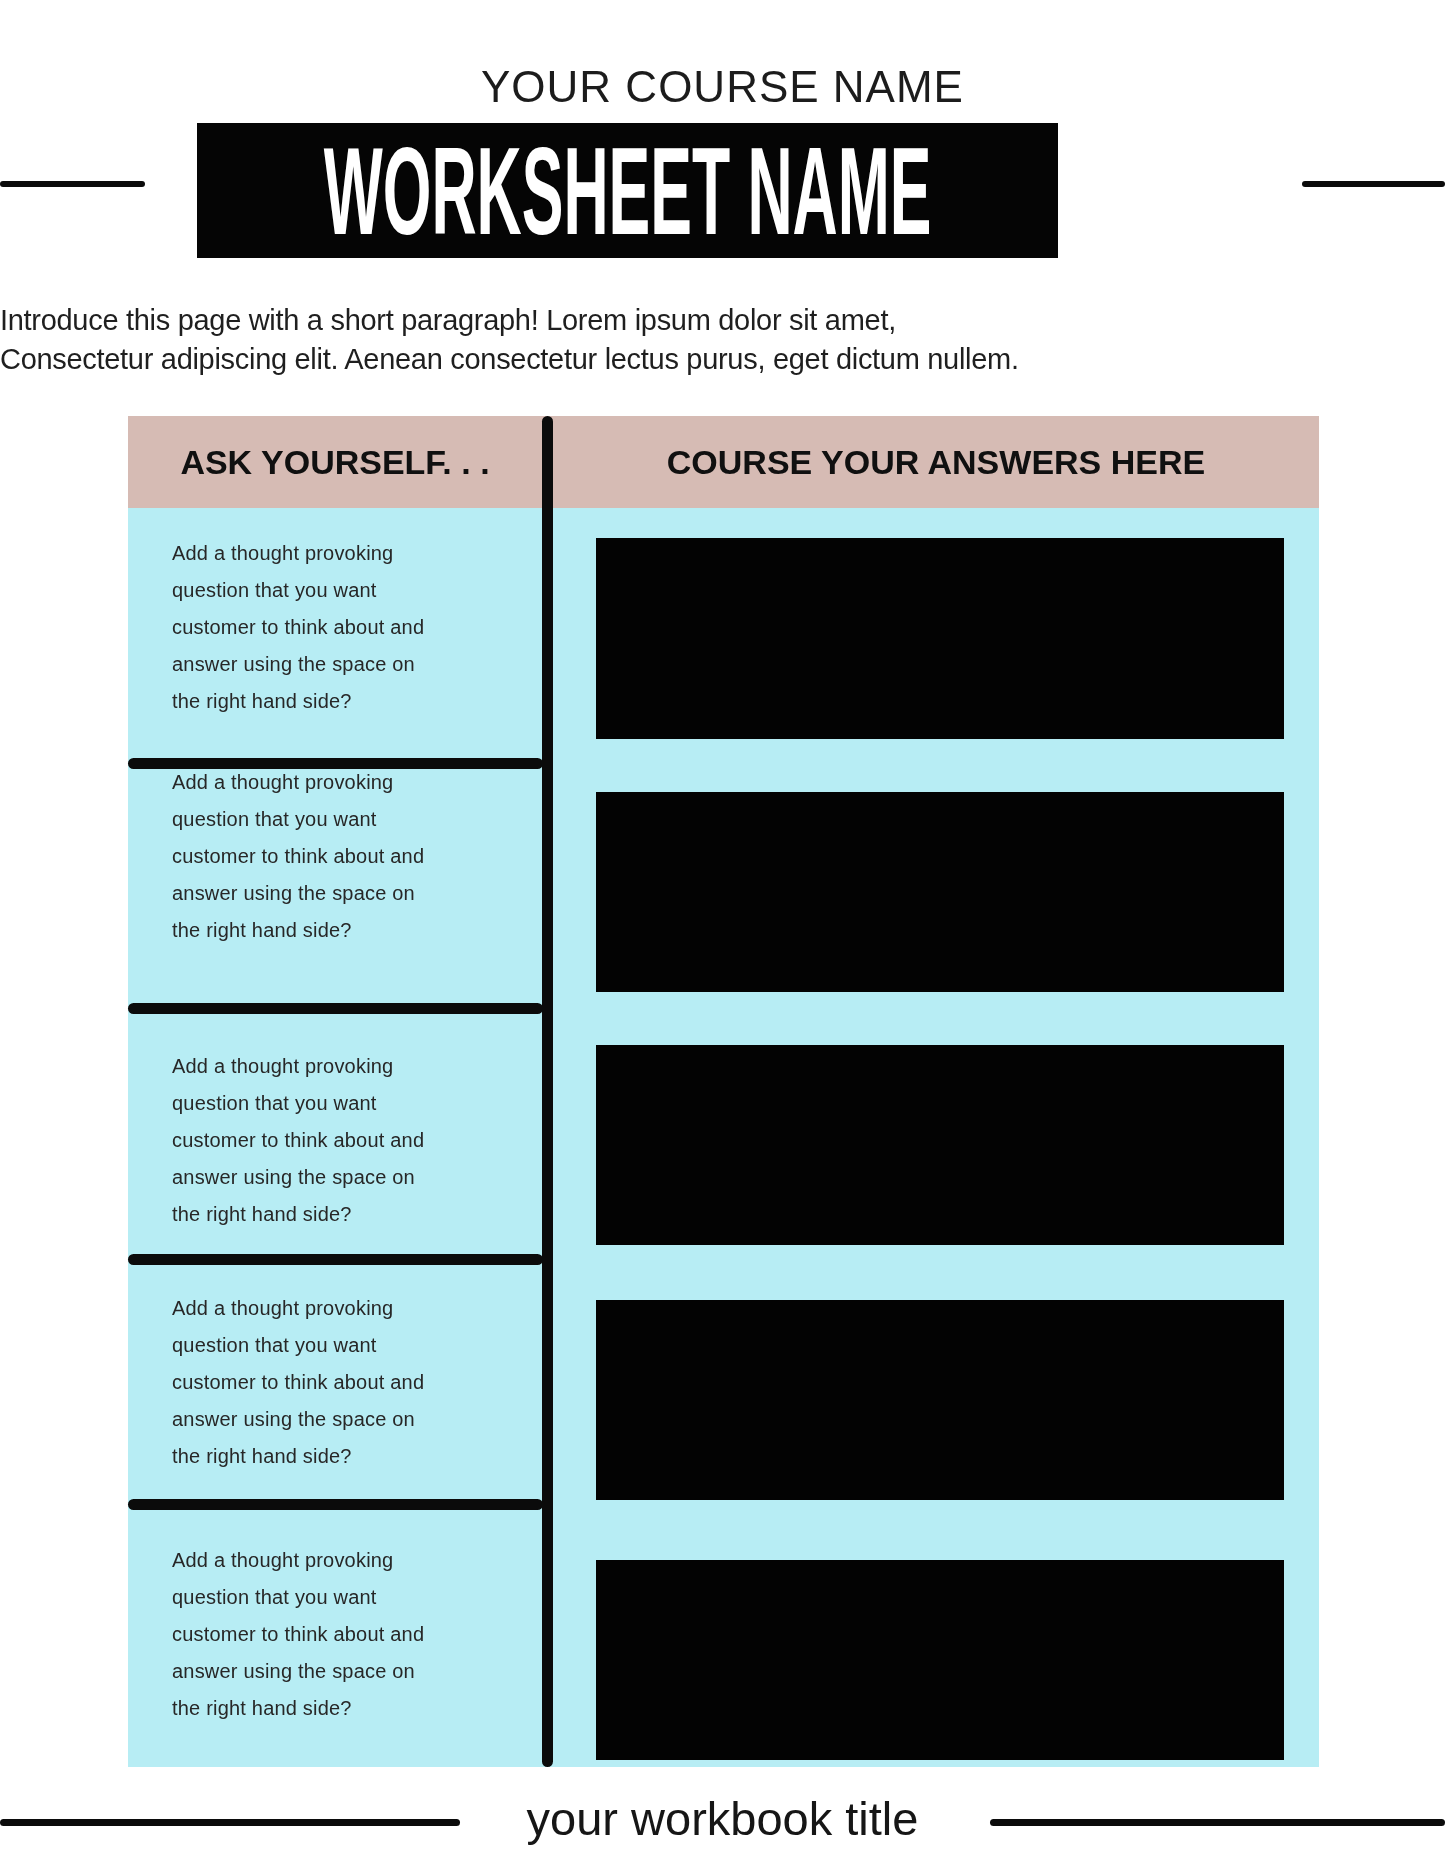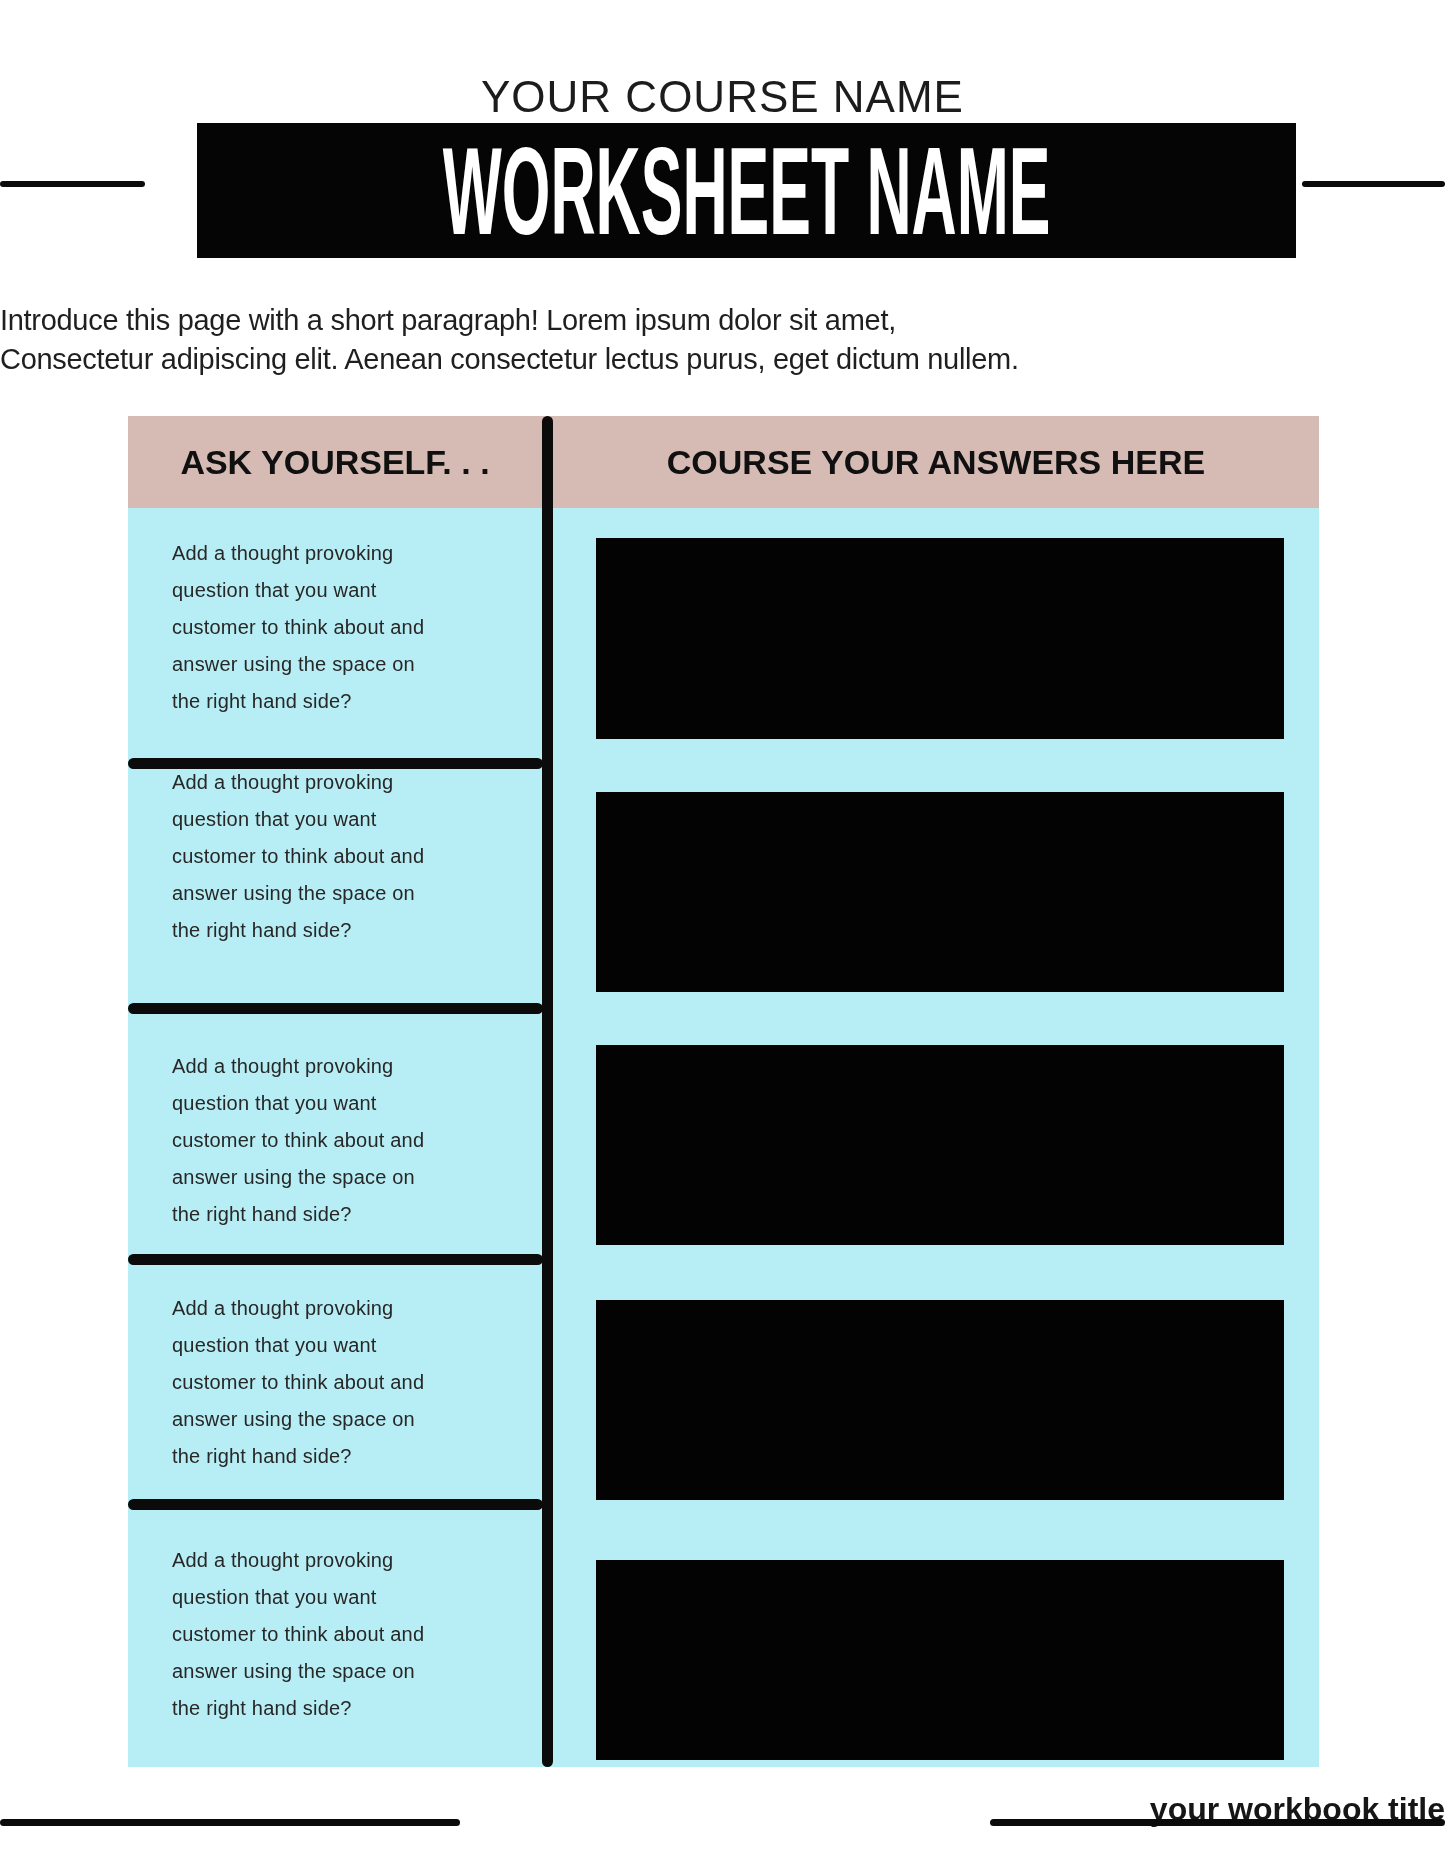--- a/index.html
+++ b/index.html
@@ -5,23 +5,23 @@
   :root{
     --banner-bg:#050505; --banner-text:#ffffff; --header-bg:#d6bbb4;
     --cell-bg:#b7edf4; --box-bg:#030303; --line:#0b0b0b; --text:#222222;
   }
   *{margin:0;padding:0;box-sizing:border-box;}
   html,body{background:#ffffff;}
   body{font-family:"Liberation Sans",sans-serif;color:var(--text);}
   .page{position:relative;width:1445px;height:1871px;background:#ffffff;overflow:hidden;}
 
   
-  .course-name{position:absolute;top:72px;left:0;width:100%;text-align:center;
+  .course-name{position:absolute;top:62px;left:0;width:100%;text-align:center;
     font-size:44px;letter-spacing:1px;color:#1c1c1c;white-space:nowrap;}
-  .banner{position:absolute;left:197px;top:123px;width:1099px;height:135px;
+  .banner{position:absolute;left:197px;top:123px;width:861px;height:135px;
     background:var(--banner-bg);display:flex;align-items:center;justify-content:center;}
   .banner-text{display:inline-block;white-space:nowrap;color:var(--banner-text);
     font-size:125px;font-weight:bold;line-height:1;transform:scale(0.5,1);transform-origin:center;}
   .rule{position:absolute;background:var(--line);border-radius:4px;}
   .rule-top{top:181px;height:6px;}
   .rule-top-left{left:0;width:145px;}
   .rule-top-right{left:1302px;width:143px;}
 
   
   .intro{position:absolute;top:301px;left:0;width:100%;text-align:left;
@@ -43,22 +43,22 @@
   .sep-1{top:342px;} .sep-2{top:587px;} .sep-3{top:838px;} .sep-4{top:1083px;}
   .question{position:absolute;left:44px;width:400px;font-size:20px;line-height:37px;
     color:#272727;letter-spacing:0.2px;z-index:2;}
   .q-1{top:119px;} .q-2{top:348px;} .q-3{top:632px;} .q-4{top:874px;} .q-5{top:1126px;}
   .answer-box{position:absolute;left:468px;width:688px;background:var(--box-bg);z-index:2;}
   .box-1{top:122px;height:201px;} .box-2{top:376px;height:200px;}
   .box-3{top:629px;height:200px;} .box-4{top:884px;height:200px;}
   .box-5{top:1144px;height:200px;}
 
   
-  .footer-title{position:absolute;top:1791px;left:0;width:100%;text-align:right;
-    font-size:32px;color:#161616;white-space:nowrap;font-weight:bold;}
+  .footer-title{position:absolute;top:1791px;left:0;width:100%;text-align:center;
+    font-size:47px;color:#161616;white-space:nowrap;}
   .rule-bottom{top:1819px;height:7px;}
   .rule-bottom-left{left:0;width:460px;}
   .rule-bottom-right{left:990px;width:455px;}
 </style>
 </head>
 <body>
 
 <div class="page">
 
   <div class="course-name">YOUR COURSE NAME</div>

